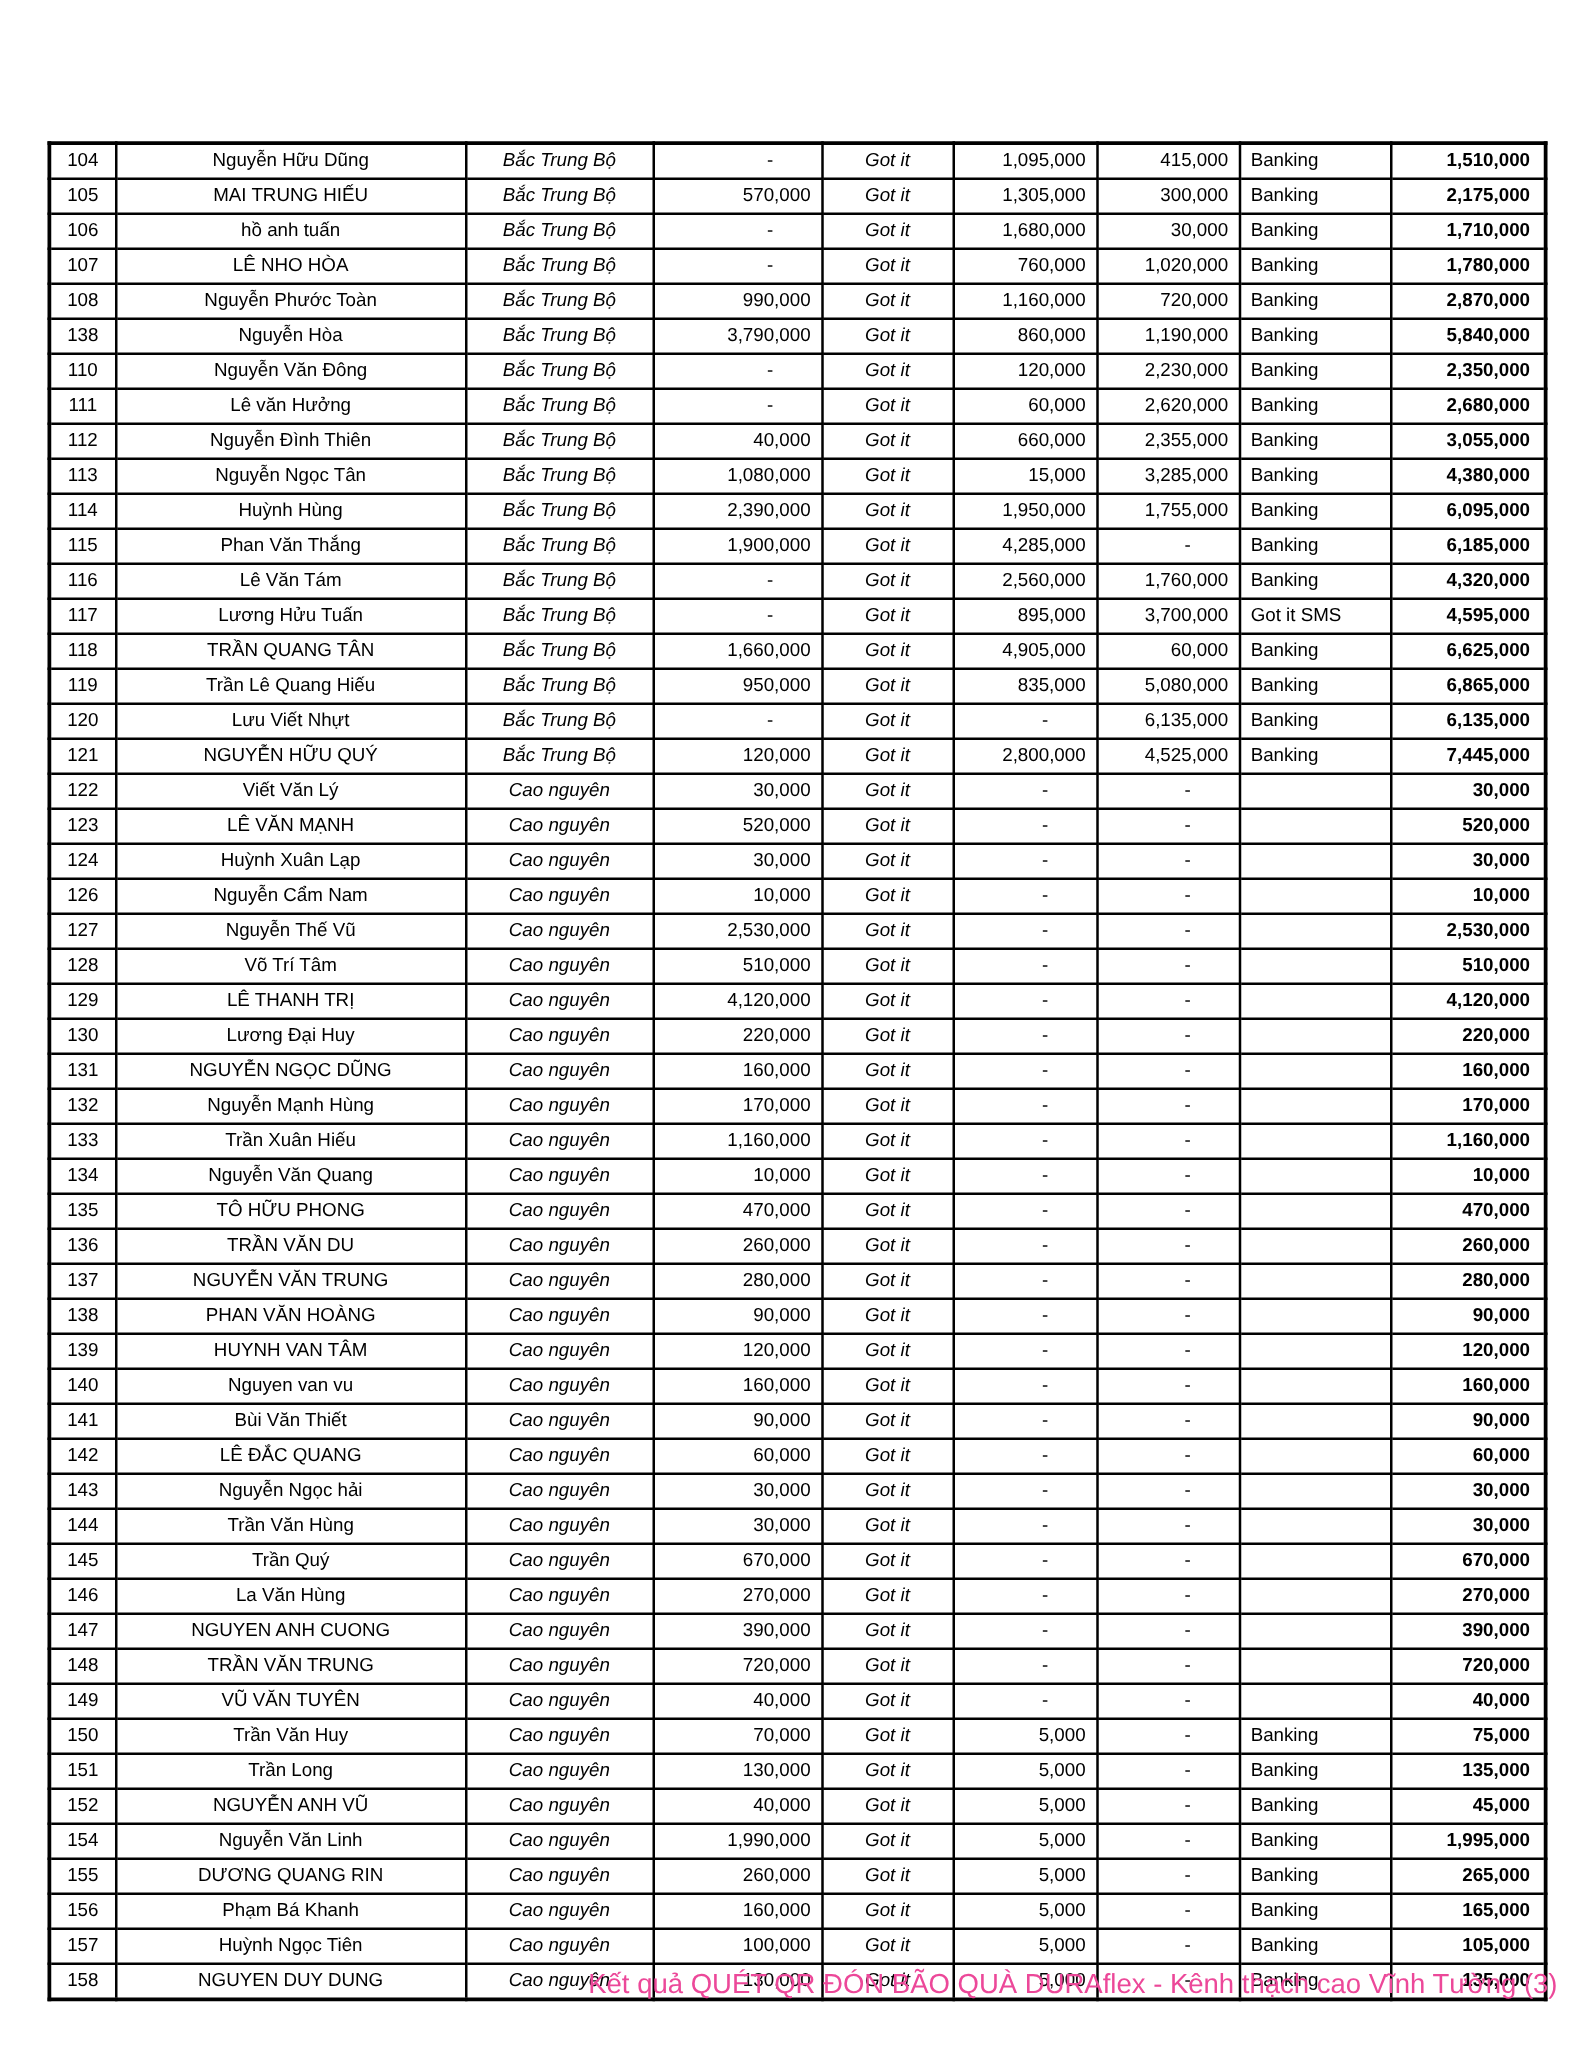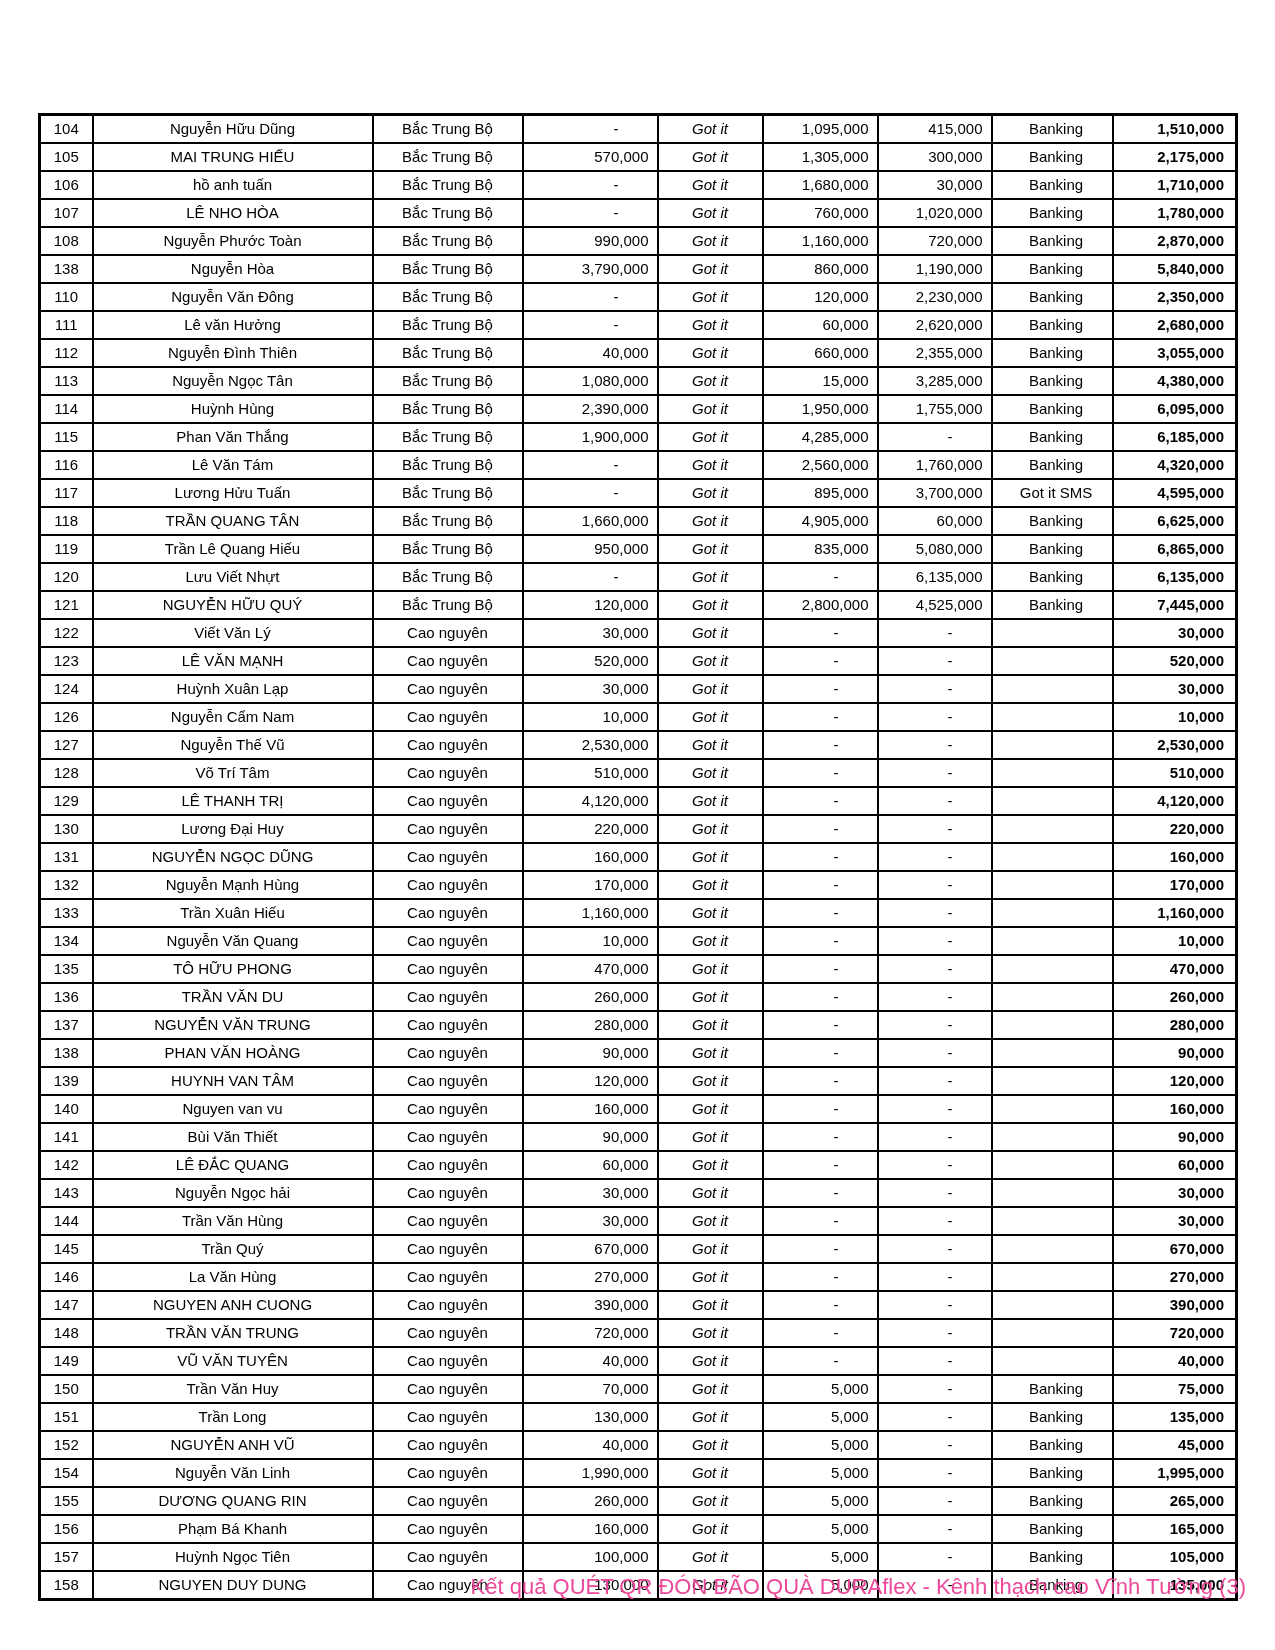--- a/index.html
+++ b/index.html
@@ -17,25 +17,25 @@
   .sheet-table td{
     border:2px solid #000;
     height:26px;padding:0;
     font-size:15px;line-height:16px;
     overflow:hidden;white-space:nowrap;
     vertical-align:middle;
     background:#fff;
   }
   td.c-no{text-align:center;}
   td.c-name{text-align:center;}
-  td.c-region{text-align:center;}
+  td.c-region{text-align:center;font-style:italic;}
   td.c-amt{text-align:right;padding-right:8px;}
   td.c-amt.dash{padding-right:38px;}
   td.c-status{text-align:center;font-style:italic;}
-  td.c-method{text-align:center;padding-left:8px;}
+  td.c-method{text-align:left;padding-left:8px;}
   td.c-total{text-align:right;padding-right:11px;font-weight:bold;}
   .footer-caption{
     position:absolute;top:1574px;right:29px;
     font-size:22px;color:#ec4899;white-space:nowrap;
   }
 </style>
 </head>
 <body>
 
 <table class="sheet-table">

